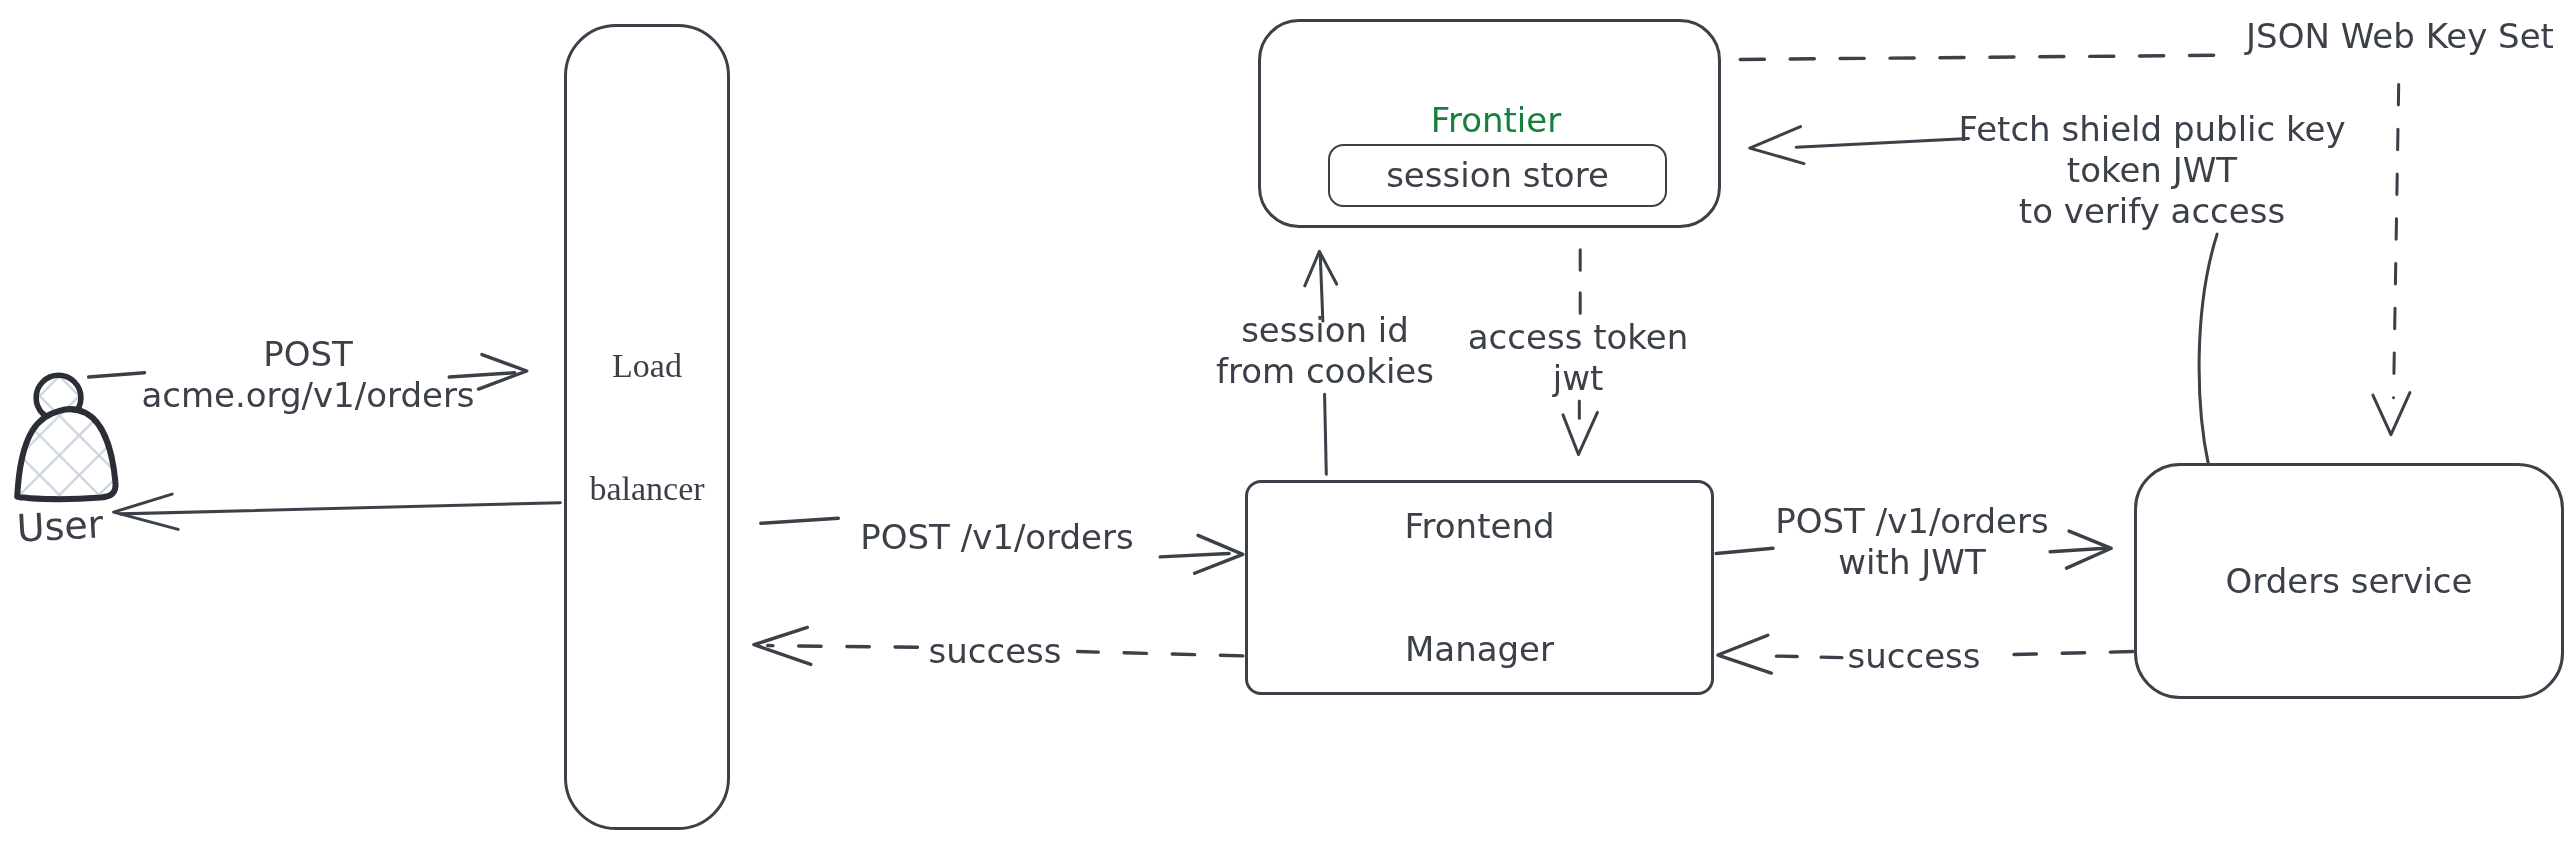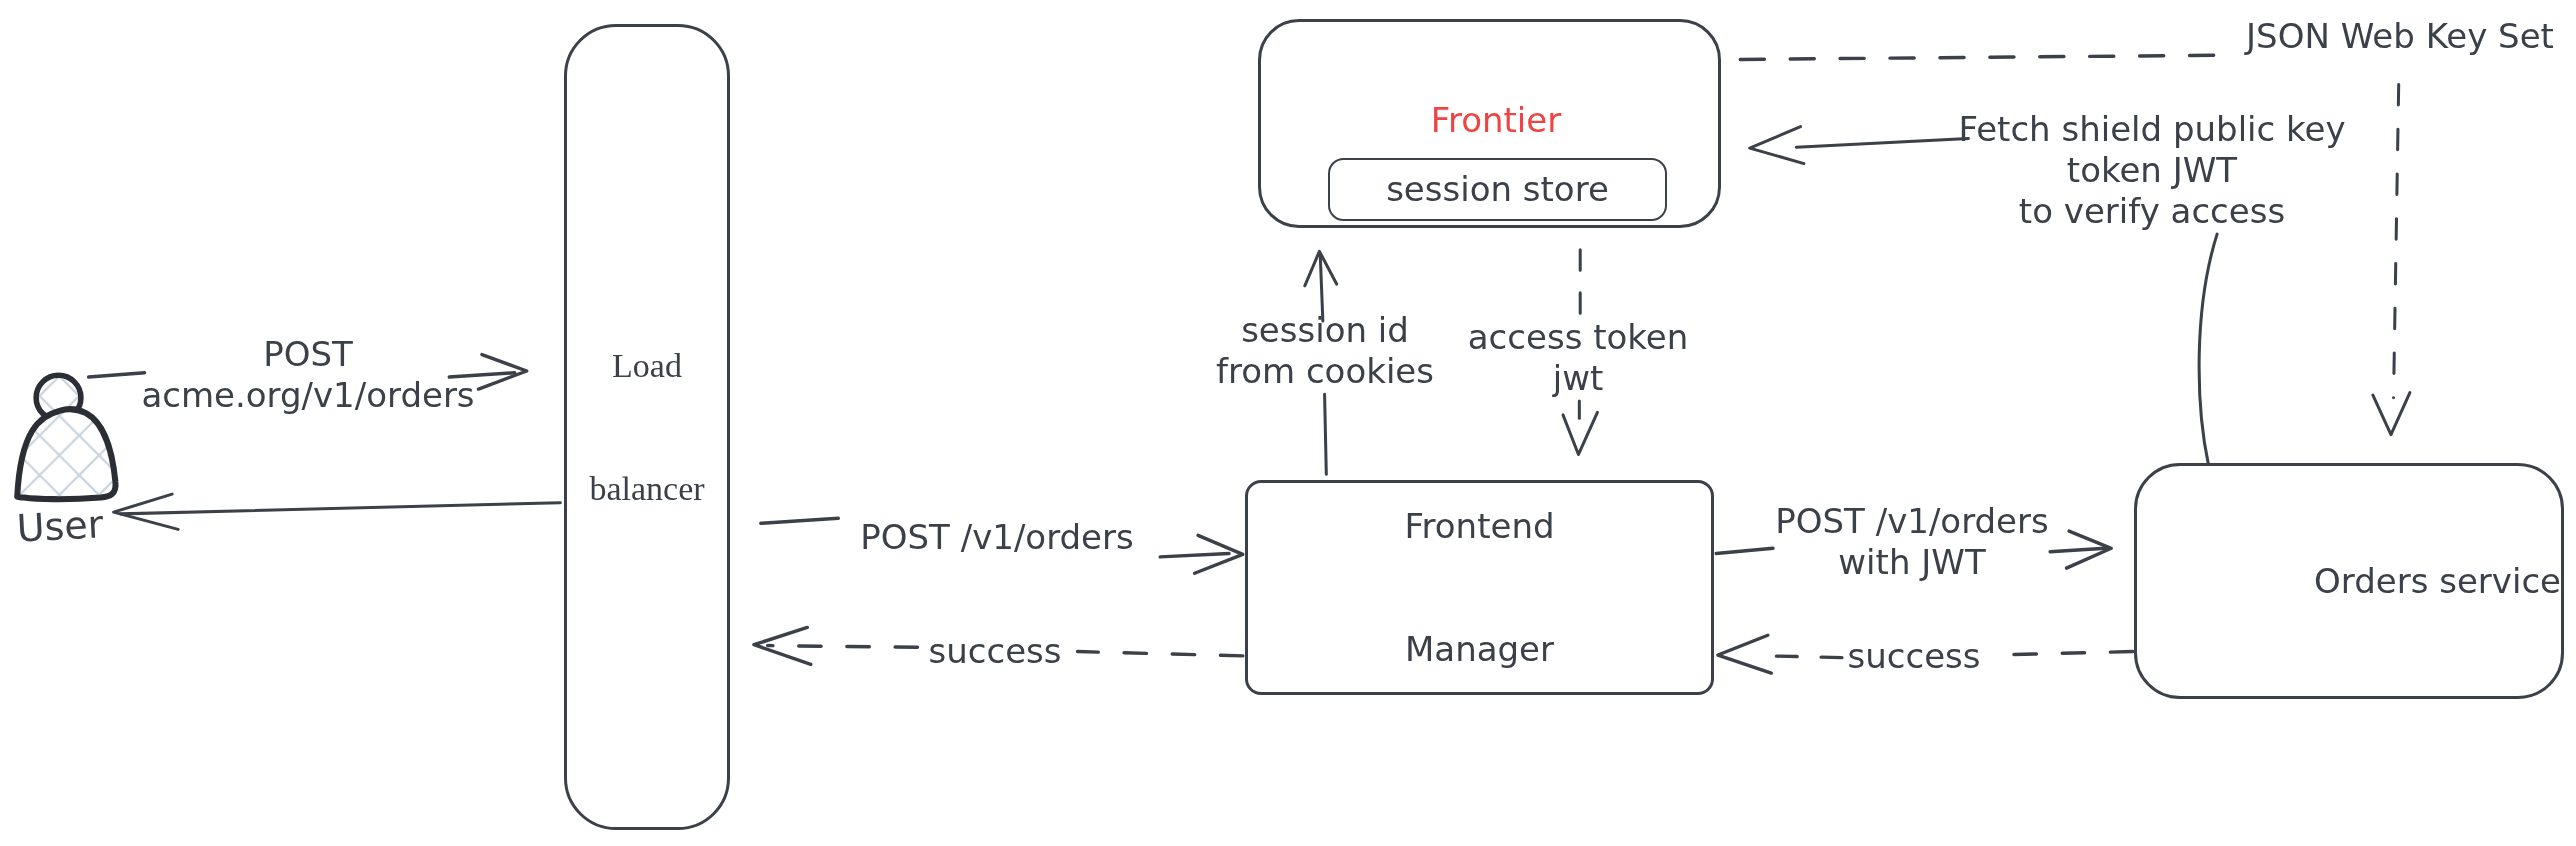--- a/index.html
+++ b/index.html
@@ -26,24 +26,24 @@
     transform:translate(-50%,-50%);
     text-align:center;
     font-size:34px;line-height:41px;
     color:#3b4049;white-space:nowrap;
     background:transparent;
   }
   .lb-box{border-radius:52px;}
   .frontier-box{border-radius:41px;}
   .store-box{border-radius:15.5px;border-width:2.6px;}
   .fm-box{border-radius:16px;}
-  .orders-box{border-radius:46px;justify-content:flex-end;}
+  .orders-box{border-radius:46px;}
   .frontier-title{
     position:absolute;transform:translate(-50%,-50%);
-    font-size:34px;color:#ef4444;white-space:nowrap;text-align:right;
+    font-size:34px;color:#15803d;white-space:nowrap;text-align:right;
   }
   .user-label{transform:translate(-50%,-50%) rotate(-3deg);}
 </style>
 </head>
 <body>
 
 <div id="canvas">
 
   <svg id="strokes" viewBox="0 0 2993 984">
     <defs>
@@ -121,21 +121,21 @@
 
   <div class="node lb-box" style="left:564px;top:24px;width:166px;height:806px;font-family:Liberation Serif, serif;">
     <div class="node-label">
       <div>Load</div>
       <div>balancer</div>
     </div>
   </div>
 
   <div class="node frontier-box" style="left:1258px;top:19px;width:463px;height:209px;"></div>
   <div class="frontier-title" style="left:1496px;top:120px;">Frontier</div>
-  <div class="node store-box" style="left:1328px;top:158px;width:339px;height:63px;">
+  <div class="node store-box" style="left:1328px;top:144px;width:339px;height:63px;">
     <div class="node-label">session store</div>
   </div>
 
   <div class="node fm-box" style="left:1245px;top:480px;width:469px;height:215px;">
     <div class="node-label">
       <div>Frontend</div>
       <div>Manager</div>
     </div>
   </div>
 

